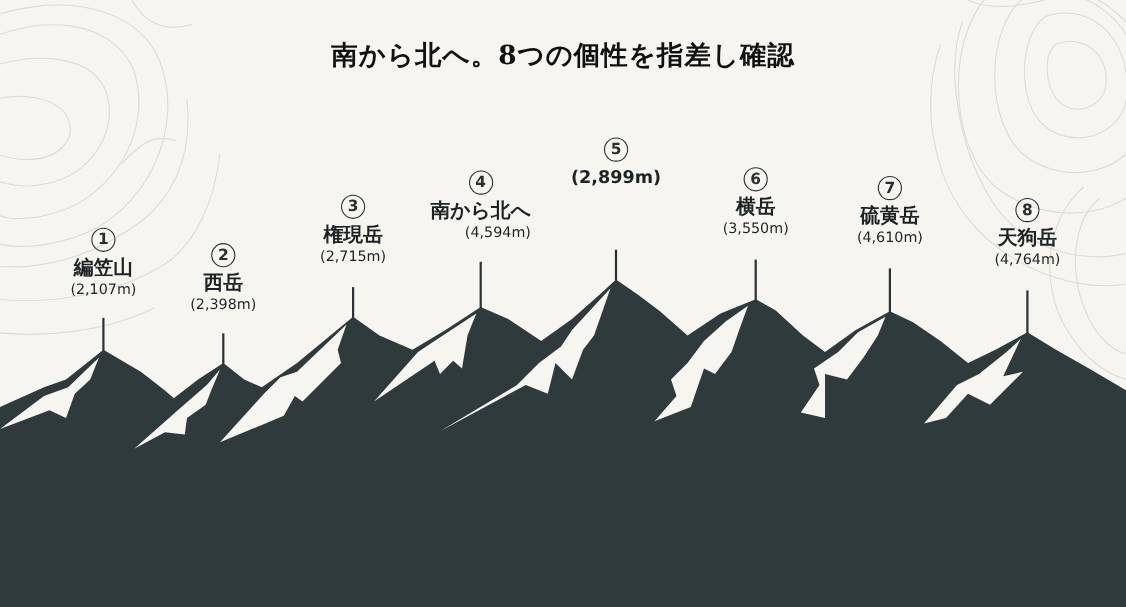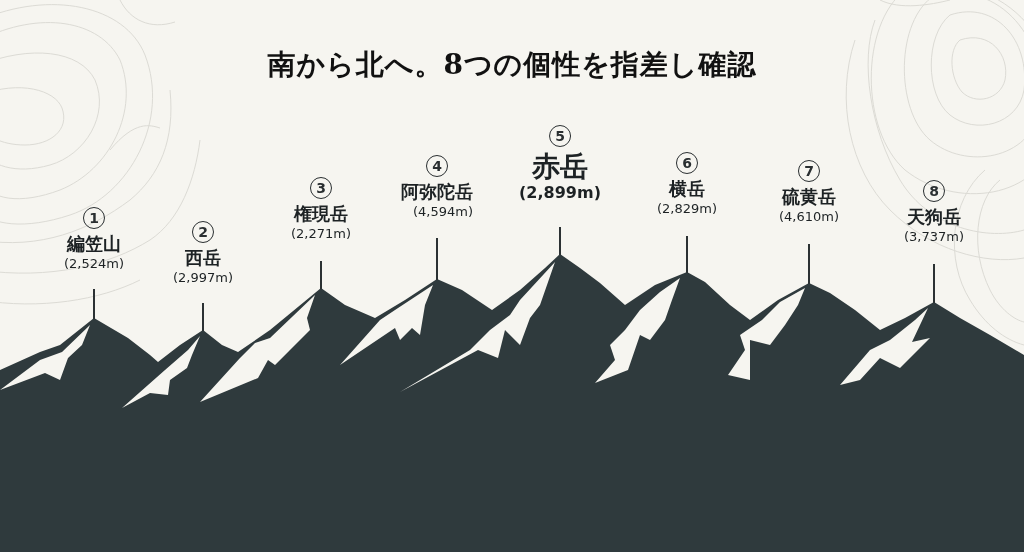--- a/index.html
+++ b/index.html
@@ -1,19 +1,19 @@
 <!DOCTYPE html>
 <html><head>
 <meta charset="utf-8">
 <style>
   html,body{margin:0;padding:0;}
   body{width:1024px;height:552px;overflow:hidden;background:#f6f5f0;position:relative;font-family:"DejaVu Sans","Liberation Sans",sans-serif;}
   .stage{position:absolute;left:0;top:0;width:1024px;height:552px;}
   svg.bg{position:absolute;left:0;top:0;}
-  .title{position:absolute;left:0;top:46px;width:1024px;text-align:center;font-family:"DejaVu Serif","Liberation Serif",serif;font-weight:bold;font-size:28px;color:#111;letter-spacing:1px;}
+  .title{position:absolute;left:0;top:34px;width:1024px;text-align:center;font-family:"DejaVu Serif","Liberation Serif",serif;font-weight:bold;font-size:24px;color:#111;letter-spacing:1px;}
   .label{position:absolute;transform:translateX(-50%);text-align:center;color:#1d2224;white-space:nowrap;}
   .num{display:inline-block;width:20px;height:20px;line-height:20px;border:1.6px solid #2a2f31;border-radius:50%;font-size:14px;font-weight:bold;color:#2a2f31;margin:0 auto 4px auto;}
   .name{font-size:18px;font-weight:bold;line-height:22px;}
   .elev{font-size:13px;line-height:17px;text-align:right;}
   .label.big .name{font-size:28px;line-height:32px;}
   .label.big .elev{font-size:16px;line-height:20px;font-weight:bold;}
   .leader{position:absolute;width:2px;background:#2b3133;}
 </style>
 </head>
 <body>
@@ -77,58 +77,57 @@
   <div class="leader" style="left:320px;top:261px;height:28px;"></div>
   <div class="leader" style="left:436px;top:238px;height:42px;"></div>
   <div class="leader" style="left:559px;top:227px;height:28px;"></div>
   <div class="leader" style="left:686px;top:236px;height:37px;"></div>
   <div class="leader" style="left:808px;top:244px;height:40px;"></div>
   <div class="leader" style="left:933px;top:264px;height:39px;"></div>
 
   <div class="label" style="left:94px;top:207px;">
     <div class="num">1</div>
     <div class="name">編笠山</div>
-    <div class="elev">(2,524m)</div>
+    <div class="elev">(2,107m)</div>
   </div>
 
   <div class="label" style="left:203px;top:221px;">
     <div class="num">2</div>
     <div class="name">西岳</div>
-    <div class="elev">(2,997m)</div>
+    <div class="elev">(2,398m)</div>
   </div>
 
   <div class="label" style="left:321px;top:177px;">
     <div class="num">3</div>
     <div class="name">権現岳</div>
-    <div class="elev">(2,271m)</div>
+    <div class="elev">(2,715m)</div>
   </div>
 
   <div class="label" style="left:437px;top:155px;">
     <div class="num">4</div>
-    <div class="name">阿弥陀岳</div>
+    <div class="name">南から北へ</div>
     <div class="elev">(4,594m)</div>
   </div>
 
   <div class="label big" style="left:560px;top:125px;">
     <div class="num">5</div>
-    <div class="name">赤岳</div>
     <div class="elev">(2,899m)</div>
   </div>
 
   <div class="label" style="left:687px;top:152px;">
     <div class="num">6</div>
     <div class="name">横岳</div>
-    <div class="elev">(2,829m)</div>
+    <div class="elev">(3,550m)</div>
   </div>
 
   <div class="label" style="left:809px;top:160px;">
     <div class="num">7</div>
     <div class="name">硫黄岳</div>
     <div class="elev">(4,610m)</div>
   </div>
 
   <div class="label" style="left:934px;top:180px;">
     <div class="num">8</div>
     <div class="name">天狗岳</div>
-    <div class="elev">(3,737m)</div>
+    <div class="elev">(4,764m)</div>
   </div>
 
 </div>
 
 </body></html>

